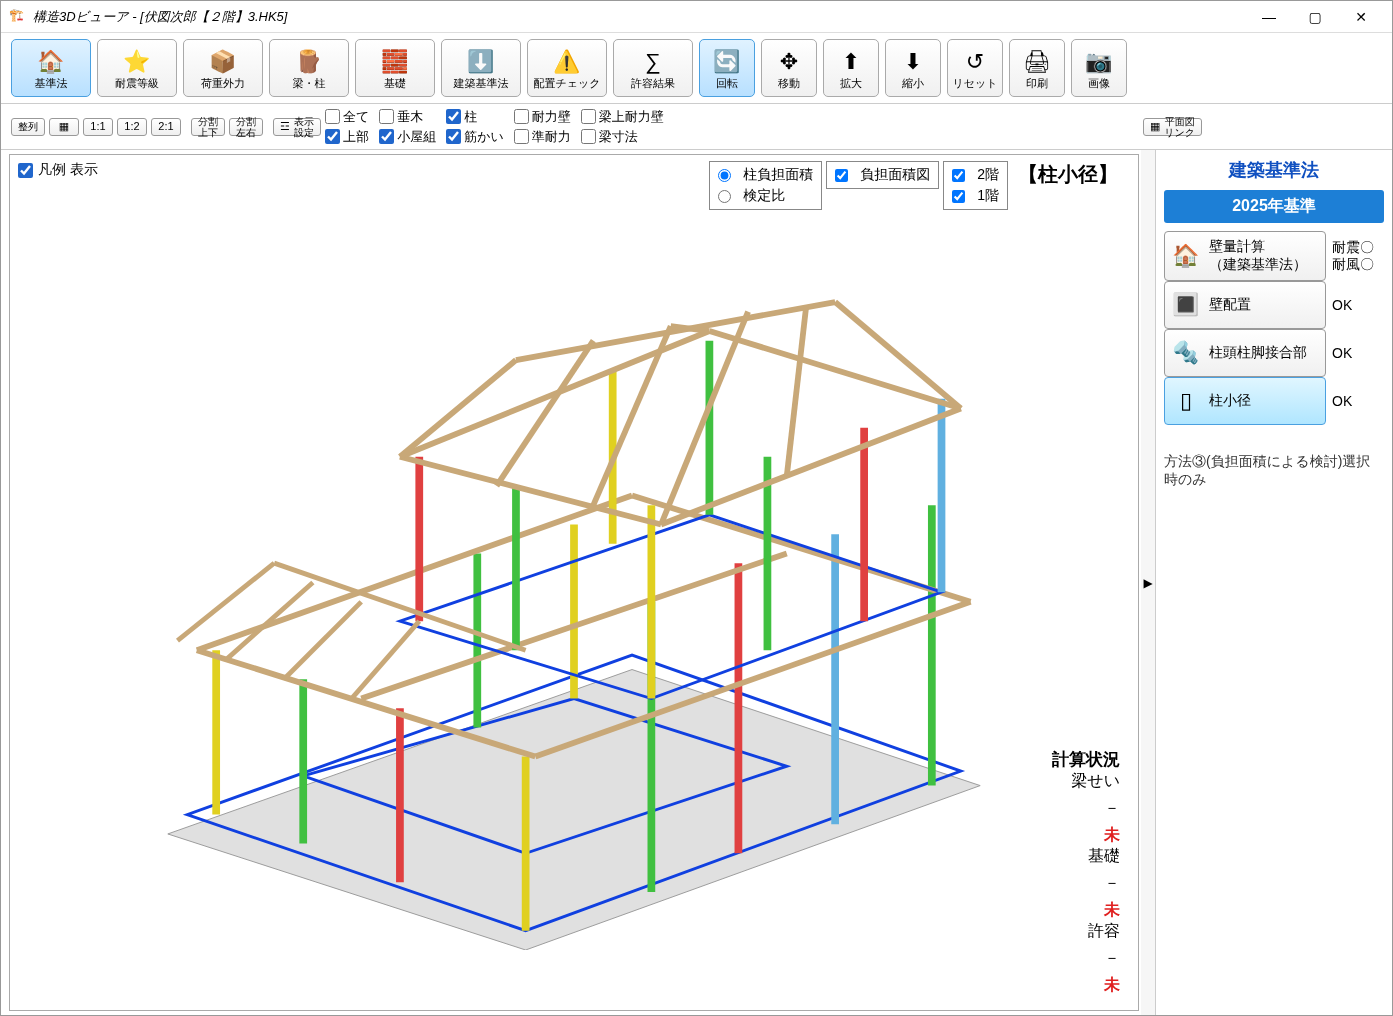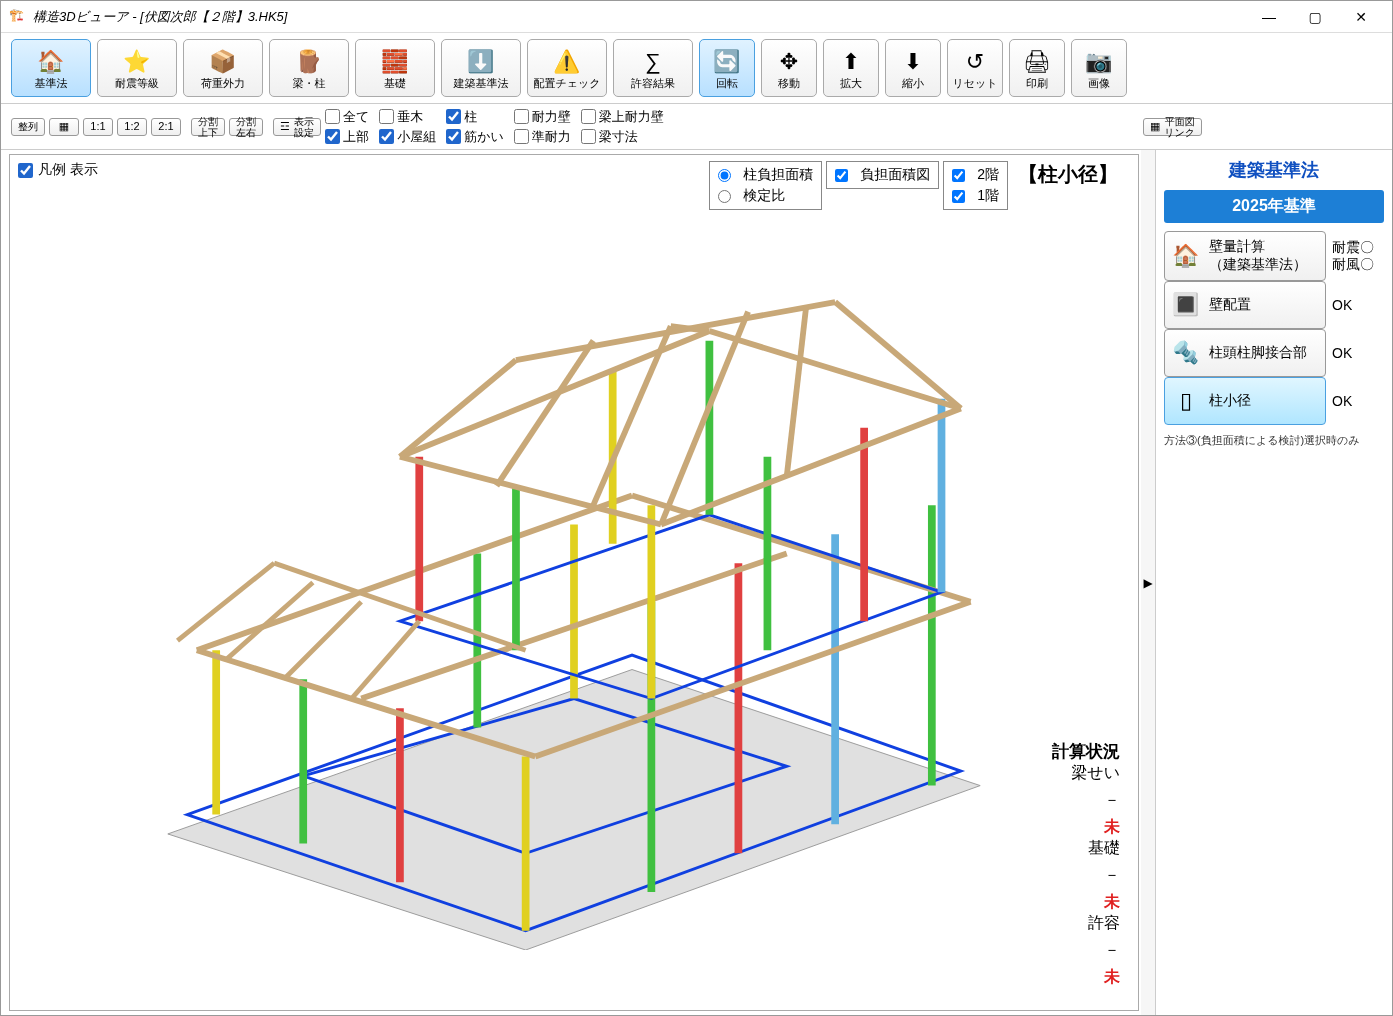--- a/index.html
+++ b/index.html
@@ -24,33 +24,33 @@
 .chk-grid { display:grid; grid-template-columns:repeat(4,auto); gap:2px 10px; }
 .chk { display:flex; align-items:center; gap:3px; font-size:13px; cursor:pointer; }
 .chk input { width:15px; height:15px; accent-color:#2066cc; }
 .content { flex:1; display:flex; overflow:hidden; }
 .viewport { flex:1; background:#fff; position:relative; border:1px solid #aaa; margin:4px 2px 4px 8px; overflow:hidden; }
 .legend-top { position:absolute; top:6px; left:8px; display:flex; align-items:center; gap:5px; font-size:14px; }
 .view-opts { position:absolute; top:6px; right:14px; display:flex; gap:4px; align-items:flex-start; }
 .box { border:1px solid #888; background:#fff; padding:4px 8px; display:flex; flex-direction:column; gap:3px; }
 .radio-item, .chk-item { display:flex; align-items:center; gap:12px; font-size:14px; cursor:pointer; }
 .title-jp { font-size:20px; font-weight:bold; padding:0 6px; }
-.status { position:absolute; bottom:22px; right:18px; font-size:17px; text-align:right; font-weight:bold;}
+.status { position:absolute; bottom:14px; right:18px; font-size:17px; text-align:right; font-weight:bold;}
 .status-row { display:flex; gap:6px; justify-content:flex-end; font-weight:normal; font-size:16px;flex-direction:column;}
 .red { color:#e02020; font-weight:bold; }
 .side-handle { width:14px; background:#f6f6f6; display:flex; align-items:center; justify-content:center; cursor:pointer; }
 .rpanel { width:237px; background:#fff; border-left:1px solid #ccc; padding:8px; display:flex; flex-direction:column; gap:8px; }
 .rp-title { text-align:center; font-size:18px; font-weight:bold; color:#1050c0; }
 .rp-badge { background:#1d7fd6; color:#ffffff; font-weight:bold; text-align:center; padding:6px; border-radius:3px; font-size:16px; }
 .rp-item { display:flex; align-items:center; gap:6px; }
 .rp-btn { flex:1; border:1px solid #999; border-radius:4px; background:linear-gradient(#fff,#f0f0f0); padding:6px; display:flex; align-items:center; gap:8px; cursor:pointer; min-height:48px; font-size:14px; }
 .rp-btn.active { border-color:#4aa0e0; background:linear-gradient(#e0f6ff,#b0e6ff); }
 .rp-btn .ico { width:30px; height:30px; display:flex; align-items:center; justify-content:center; font-size:22px; }
 .rp-status { width:52px; font-size:14px; line-height:1.2; }
-.rp-note { font-size:11px; color:#333; }
+.rp-note { font-size:14px; color:#333;margin-top:20px; }
 .scene { position:absolute; inset:60px 10px 60px 10px; }
 
 .house-svg { width:100%; height:100%; }
 </style>
 </head>
 <body>
 
 <div class="window">
   <div class="titlebar">
     <span class="icon">🏗️</span>

